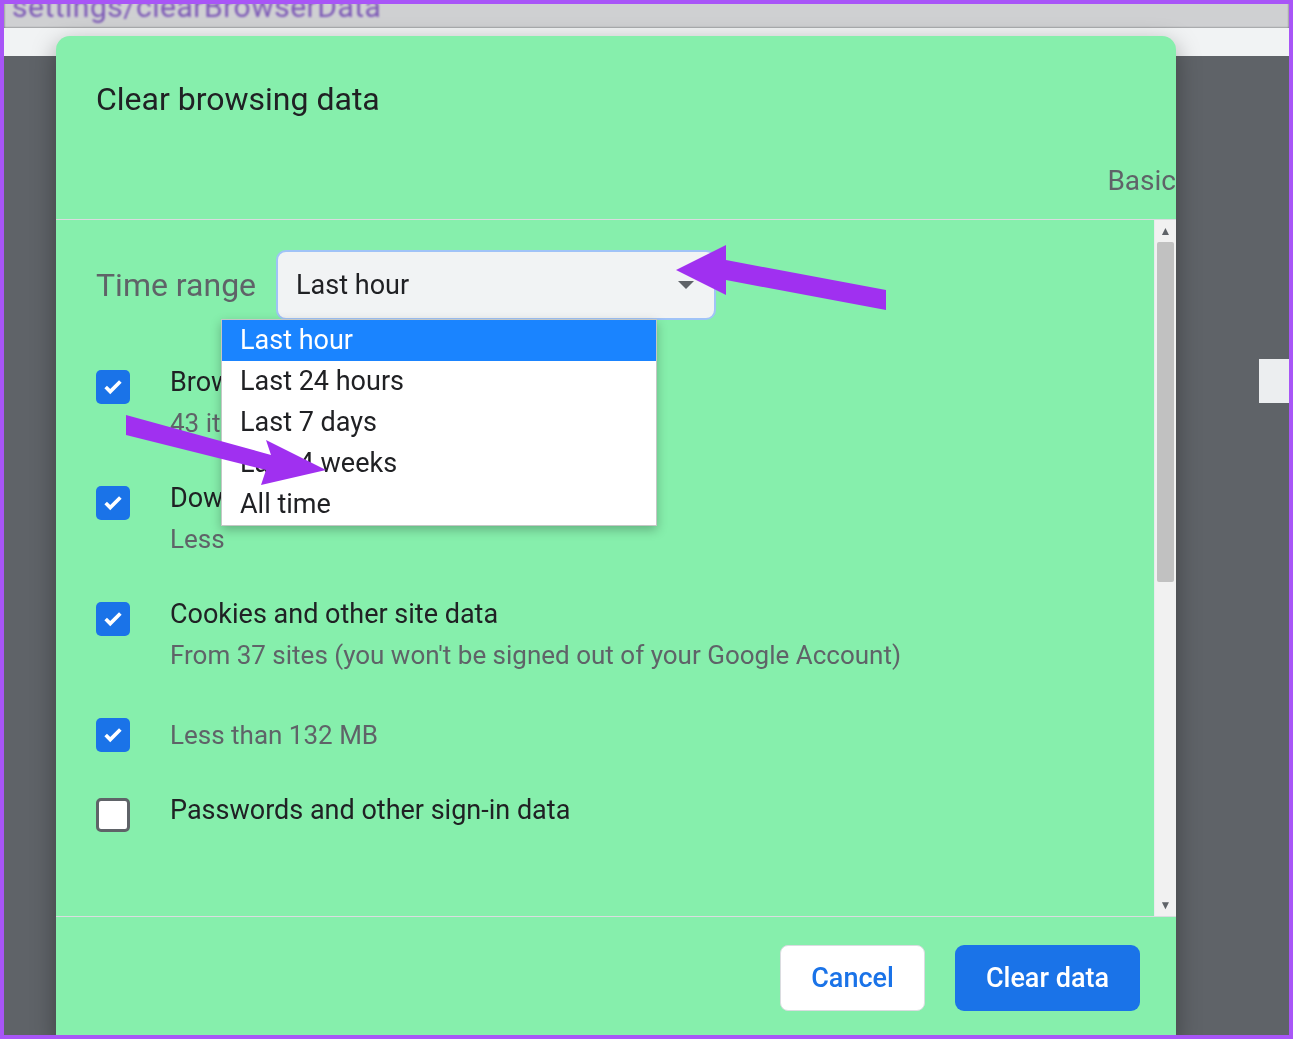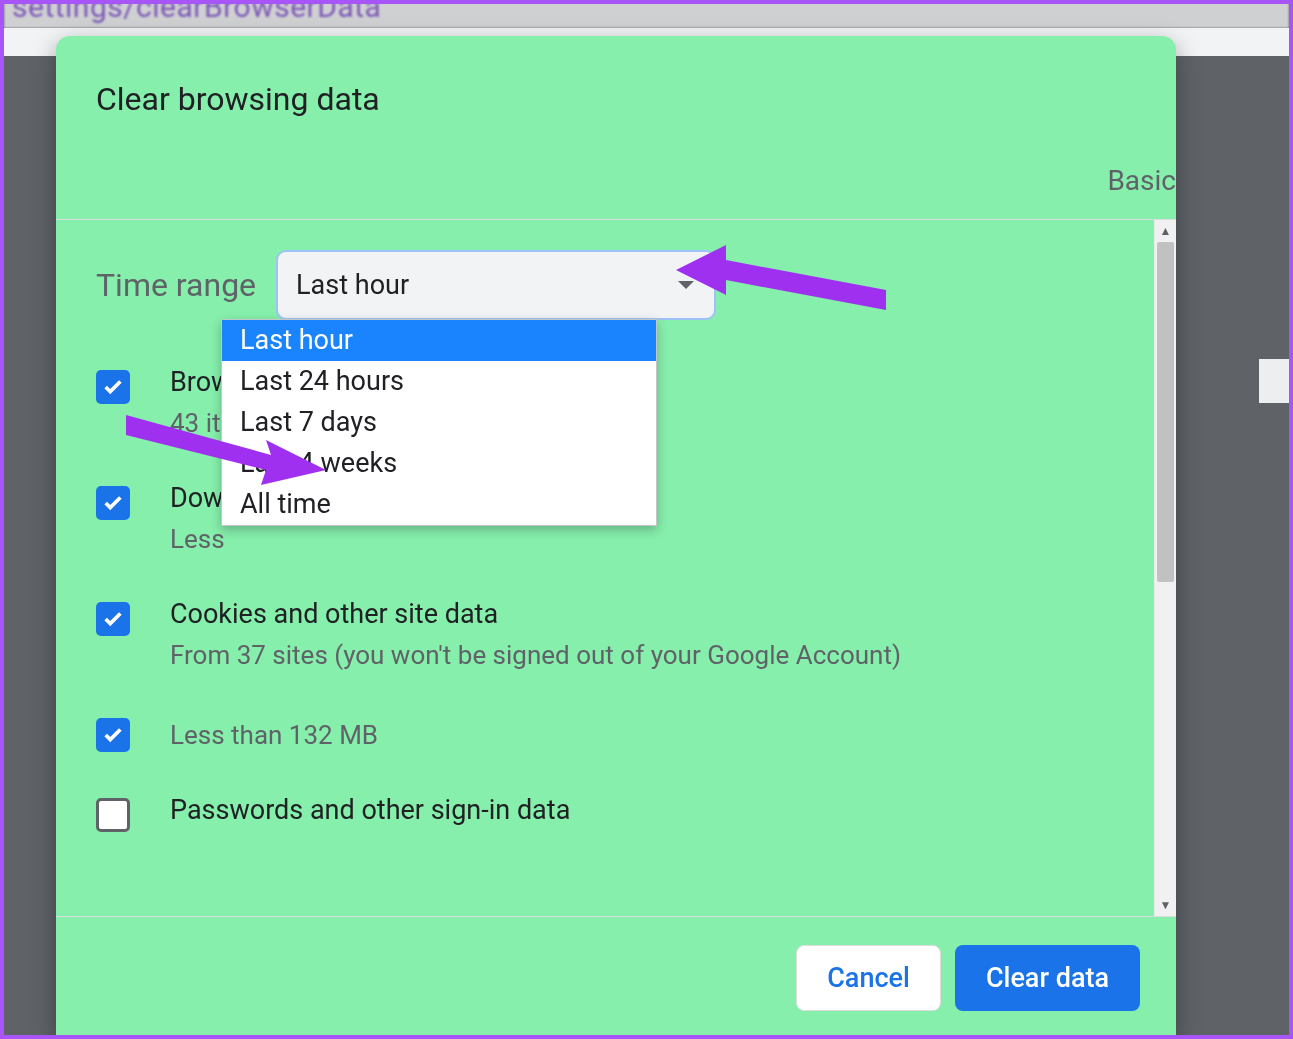--- a/index.html
+++ b/index.html
@@ -198,38 +198,39 @@
     font-size: 26px;
     color: #5f6368;
     margin-top: 6px;
     line-height: 34px;
   }
   .footer {
     border-top: 1px solid #dadce0;
     padding: 28px 36px;
     display: flex;
     justify-content: flex-end;
-    gap: 14px;
+    gap: 30px;
   }
   .btn {
     font-size: 27px;
     padding: 16px 30px;
     border-radius: 8px;
     cursor: pointer;
     font-weight: 500;
     border: 1px solid transparent;
   }
   .btn-cancel {
     background: #fff;
     color: #1a73e8;
     border-color: #dadce0;
   }
   .btn-primary {
     background: #1a73e8;
     color: #fff;
+    border-radius: 9px;
   }
   .arrow-annotation {
     position: absolute;
     z-index: 100;
     pointer-events: none;
   }
   .obscured-strip {
     position: absolute;
     top: 355px;
     right: 0;

